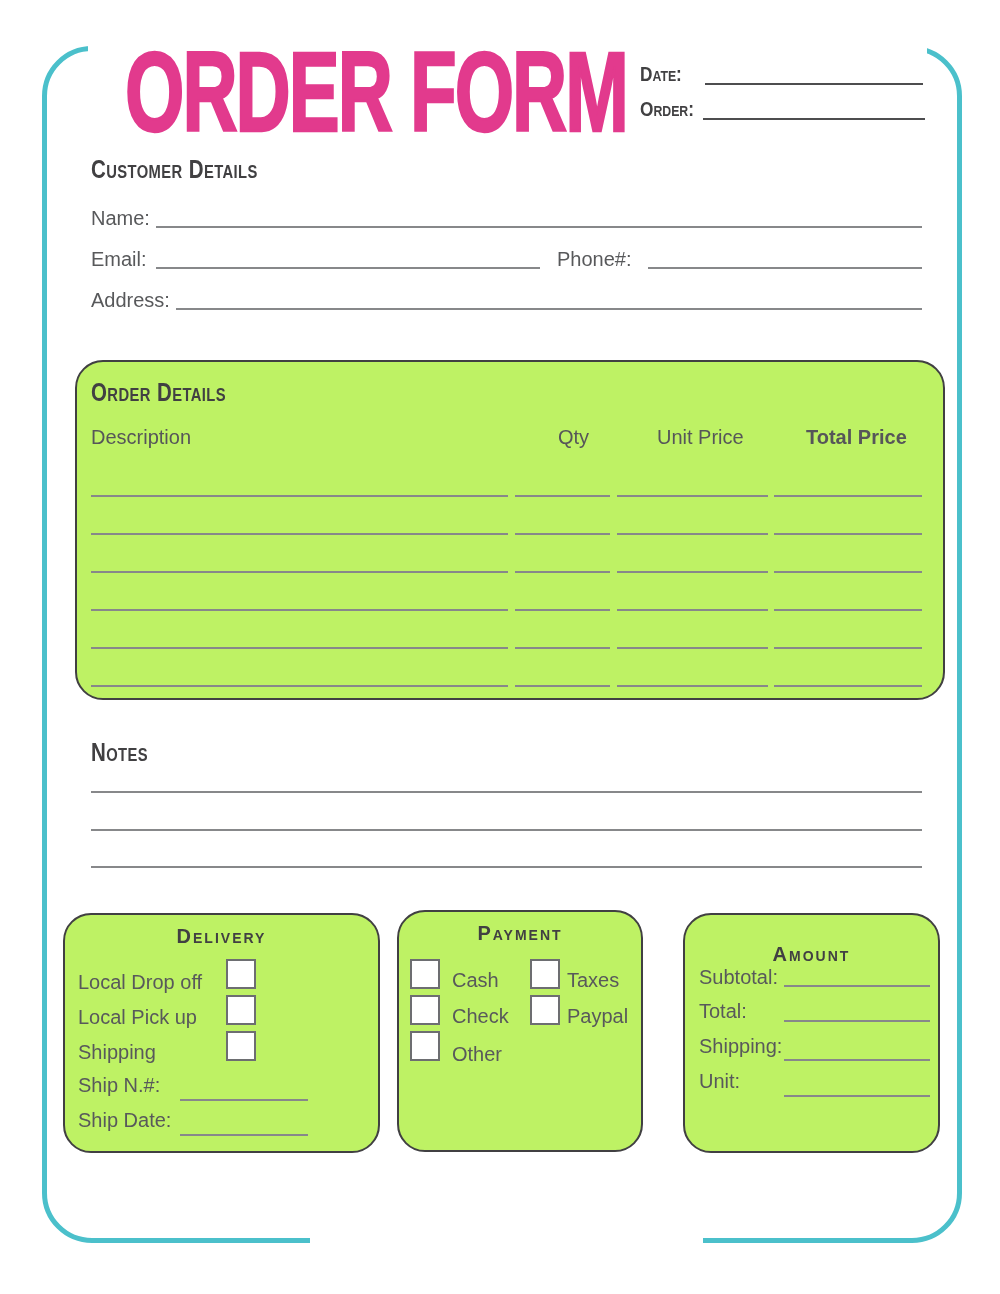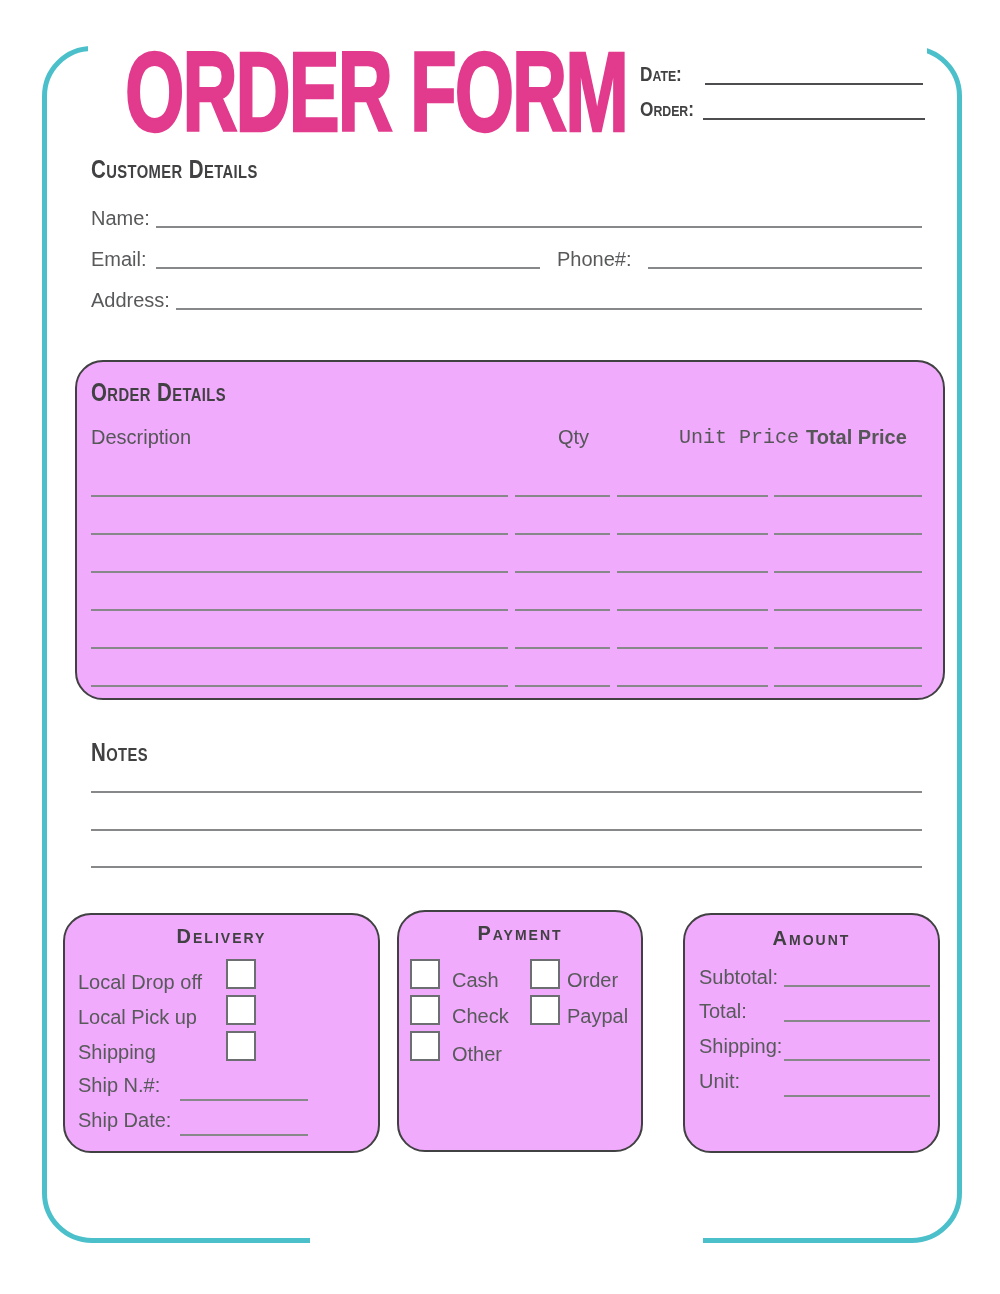--- a/index.html
+++ b/index.html
@@ -39,21 +39,21 @@
   
   .sc { font-variant:small-caps; font-weight:bold; color:#414042; white-space:nowrap; }
   .sc-heading { font-size:25px; transform:scaleX(0.82); transform-origin:left center; letter-spacing:0.5px; }
   .sc-label   { font-size:21px; transform:scaleX(0.82); transform-origin:left center; }
   .box-title  { font-size:20px; letter-spacing:2px; text-align:center; left:0; right:0; }
 
   .lbl  { font-size:20px; color:#58595b; white-space:nowrap; }
   .line { border-top:2px solid #87888a; height:0; }
   .dark-line { border-top:2px solid #4d4d4f; height:0; }
 
-  .rbox { position:absolute; border:2px solid #414042; border-radius:28px; background:#f0abfc; }
+  .rbox { position:absolute; border:2px solid #414042; border-radius:28px; background:#bef264; }
 
   .cb { position:absolute; width:30px; height:30px; border:2px solid #6d6e71; background:#ffffff; }
   .colhead { font-size:20px; color:#565659; white-space:nowrap; }
 </style>
 </head>
 <body>
 
 <div class="page">
 
   <div class="frame"></div>
@@ -80,21 +80,21 @@
   <div class="abs line" style="left:648px; top:267px; width:274px;"></div>
 
   <div class="abs lbl" style="left:91px; top:289px;">Address:</div>
   <div class="abs line" style="left:176px; top:308px; width:746px;"></div>
 
   <div class="rbox" style="left:75px; top:360px; width:870px; height:340px;">
     <div class="abs sc sc-heading" style="left:14px; top:16px;">Order Details</div>
 
     <div class="abs colhead" style="left:14px;  top:64px;">Description</div>
     <div class="abs colhead" style="left:481px; top:64px;">Qty</div>
-    <div class="abs colhead" style="left:602px; top:64px;font-family:Liberation Mono, monospace;">Unit Price</div>
+    <div class="abs colhead" style="left:580px; top:64px;">Unit Price</div>
     <div class="abs colhead" style="left:729px; top:64px;font-weight:bold;">Total Price</div>
 
     <div>
       <div class="abs line" style="left:14px;top:133px;width:417px;"></div>
       <div class="abs line" style="left:438px;top:133px;width:95px;"></div>
       <div class="abs line" style="left:540px;top:133px;width:151px;"></div>
       <div class="abs line" style="left:697px;top:133px;width:148px;"></div>
     </div>
     <div>
       <div class="abs line" style="left:14px;top:171px;width:417px;"></div>
@@ -151,33 +151,33 @@
     <div class="abs lbl" style="left:13px; top:194px;">Ship Date:</div>
     <div class="abs line" style="left:115px; top:219px; width:128px;"></div>
   </div>
 
   <div class="rbox" style="left:397px; top:910px; width:246px; height:242px;">
     <div class="abs sc box-title" style="top:10px;">Payment</div>
 
     <div class="cb" style="left:11px; top:47px;"></div>
     <div class="abs lbl" style="left:53px; top:57px;">Cash</div>
     <div class="cb" style="left:131px; top:47px;"></div>
-    <div class="abs lbl" style="left:168px; top:57px;">Order</div>
+    <div class="abs lbl" style="left:168px; top:57px;">Taxes</div>
 
     <div class="cb" style="left:11px; top:83px;"></div>
     <div class="abs lbl" style="left:53px; top:93px;">Check</div>
     <div class="cb" style="left:131px; top:83px;"></div>
     <div class="abs lbl" style="left:168px; top:93px;">Paypal</div>
 
     <div class="cb" style="left:11px; top:119px;"></div>
     <div class="abs lbl" style="left:53px; top:131px;">Other</div>
   </div>
 
   <div class="rbox" style="left:683px; top:913px; width:257px; height:240px;">
-    <div class="abs sc box-title" style="top:12px;">Amount</div>
+    <div class="abs sc box-title" style="top:28px;">Amount</div>
 
     <div class="abs lbl" style="left:14px; top:51px;">Subtotal:</div>
     <div class="abs line" style="left:99px; top:70px; width:146px;"></div>
 
     <div class="abs lbl" style="left:14px; top:85px;">Total:</div>
     <div class="abs line" style="left:99px; top:105px; width:146px;"></div>
 
     <div class="abs lbl" style="left:14px; top:120px;">Shipping:</div>
     <div class="abs line" style="left:99px; top:144px; width:146px;"></div>
 

